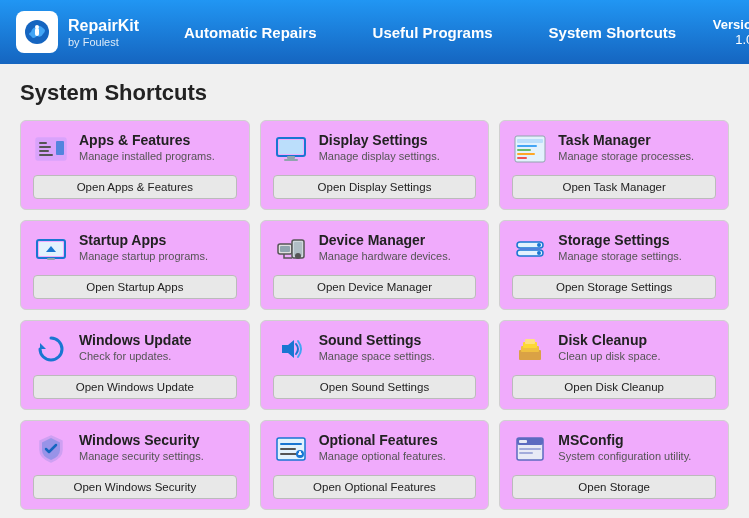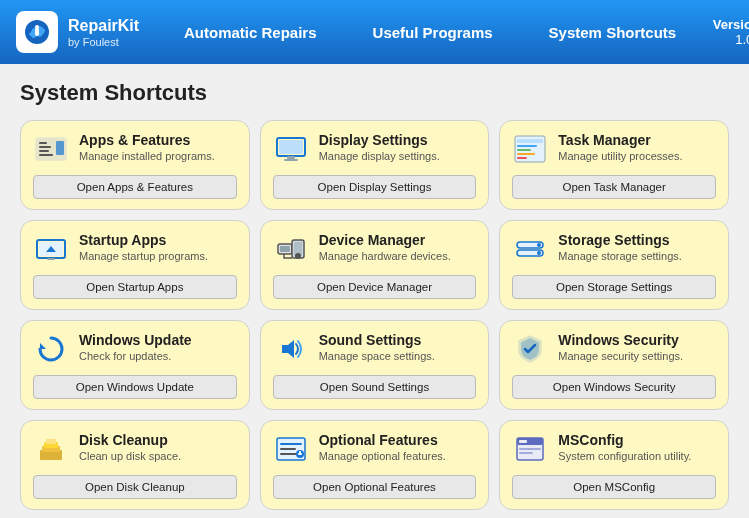--- a/index.html
+++ b/index.html
@@ -83,23 +83,23 @@
 
     
     .grid {
       display: grid;
       grid-template-columns: repeat(3, 1fr);
       gap: 10px;
     }
 
     
     .card {
-      background: #fef9c3;
+      background: #f0abfc;
       border: 1px solid #d0d0d0;
-      border-radius: 13px;
+      border-radius: 6px;
       padding: 10px 12px 10px 12px;
       display: flex;
       flex-direction: column;
       gap: 6px;
     }
     .card-top {
       display: flex;
       align-items: flex-start;
       gap: 10px;
     }
@@ -214,21 +214,21 @@
       <rect x="2" y="4" width="30" height="26" rx="2" fill="#e3f2fd" stroke="#90a4ae" stroke-width="1"></rect>
       <rect x="4" y="7" width="26" height="4" rx="1" fill="#bbdefb"></rect>
       <rect x="4" y="13" width="20" height="2" rx="1" fill="#42a5f5"></rect>
       <rect x="4" y="17" width="14" height="2" rx="1" fill="#66bb6a"></rect>
       <rect x="4" y="21" width="18" height="2" rx="1" fill="#ffa726"></rect>
       <rect x="4" y="25" width="10" height="2" rx="1" fill="#ef5350"></rect>
     </svg>
           </div>
       <div class="card-info">
         <div class="card-title">Task Manager</div>
-        <div class="card-desc">Manage utility processes.</div>
+        <div class="card-desc">Manage storage processes.</div>
       </div>
     </div>
     <button class="card-btn">Open Task Manager</button>
   </div>
       <div class="card">
     <div class="card-top">
       <div class="card-icon">
             <svg width="34" height="34" viewBox="0 0 34 34">
       <rect x="3" y="8" width="28" height="18" rx="2" fill="none" stroke="#1976d2" stroke-width="2"></rect>
       <rect x="5" y="10" width="24" height="14" rx="1" fill="#e3f2fd"></rect>
@@ -307,48 +307,48 @@
         <div class="card-title">Sound Settings</div>
         <div class="card-desc">Manage space settings.</div>
       </div>
     </div>
     <button class="card-btn">Open Sound Settings</button>
   </div>
       <div class="card">
     <div class="card-top">
       <div class="card-icon">
             <svg width="34" height="34" viewBox="0 0 34 34">
-      <path d="M17 4 L28 9 L28 18 Q28 26 17 30 Q6 26 6 18 L6 9 Z" fill="#1565c0" opacity="0.15" stroke="#1565c0" stroke-width="1.5"></path>
-      <path d="M17 6 L26 10.5 L26 18 Q26 24.5 17 28 Q8 24.5 8 18 L8 10.5 Z" fill="#1976d2" opacity="0.3"></path>
-      <path d="M12 17 L15 20 L22 13" fill="none" stroke="#1565c0" stroke-width="2.5" stroke-linecap="round" stroke-linejoin="round"></path>
-    </svg>
-          </div>
-      <div class="card-info">
-        <div class="card-title">Windows Security</div>
-        <div class="card-desc">Manage security settings.</div>
-      </div>
-    </div>
-    <button class="card-btn">Open Windows Security</button>
-  </div>
-      <div class="card">
-    <div class="card-top">
-      <div class="card-icon">
-            <svg width="34" height="34" viewBox="0 0 34 34">
       <rect x="6" y="18" width="22" height="10" rx="1" fill="#d4a017" opacity="0.8"></rect>
       <rect x="8" y="14" width="18" height="6" rx="1" fill="#f0c040"></rect>
       <rect x="10" y="10" width="14" height="6" rx="1" fill="#fdd835"></rect>
       <rect x="12" y="7" width="10" height="5" rx="1" fill="#ffe082"></rect>
     </svg>
           </div>
       <div class="card-info">
         <div class="card-title">Disk Cleanup</div>
         <div class="card-desc">Clean up disk space.</div>
       </div>
     </div>
     <button class="card-btn">Open Disk Cleanup</button>
+  </div>
+      <div class="card">
+    <div class="card-top">
+      <div class="card-icon">
+            <svg width="34" height="34" viewBox="0 0 34 34">
+      <path d="M17 4 L28 9 L28 18 Q28 26 17 30 Q6 26 6 18 L6 9 Z" fill="#1565c0" opacity="0.15" stroke="#1565c0" stroke-width="1.5"></path>
+      <path d="M17 6 L26 10.5 L26 18 Q26 24.5 17 28 Q8 24.5 8 18 L8 10.5 Z" fill="#1976d2" opacity="0.3"></path>
+      <path d="M12 17 L15 20 L22 13" fill="none" stroke="#1565c0" stroke-width="2.5" stroke-linecap="round" stroke-linejoin="round"></path>
+    </svg>
+          </div>
+      <div class="card-info">
+        <div class="card-title">Windows Security</div>
+        <div class="card-desc">Manage security settings.</div>
+      </div>
+    </div>
+    <button class="card-btn">Open Windows Security</button>
   </div>
       <div class="card">
     <div class="card-top">
       <div class="card-icon">
             <svg width="34" height="34" viewBox="0 0 34 34">
       <rect x="3" y="6" width="28" height="22" rx="2" fill="#e3f2fd" stroke="#1976d2" stroke-width="1.5"></rect>
       <rect x="6" y="11" width="22" height="2" rx="1" fill="#1976d2"></rect>
       <rect x="6" y="16" width="16" height="2" rx="1" fill="#555"></rect>
       <rect x="6" y="21" width="19" height="2" rx="1" fill="#555"></rect>
       <circle cx="26" cy="22" r="4" fill="#1976d2"></circle>
@@ -372,16 +372,16 @@
       <rect x="6" y="8" width="8" height="3" rx="1" fill="#e8eaf6"></rect>
       <rect x="6" y="16" width="22" height="2" rx="1" fill="#5c6bc0" opacity="0.5"></rect>
       <rect x="6" y="20" width="14" height="2" rx="1" fill="#5c6bc0" opacity="0.5"></rect>
     </svg>
           </div>
       <div class="card-info">
         <div class="card-title">MSConfig</div>
         <div class="card-desc">System configuration utility.</div>
       </div>
     </div>
-    <button class="card-btn">Open MSConfig</button>
+    <button class="card-btn">Open Storage</button>
   </div>
     </div>
 </div>
 
 </body></html>

